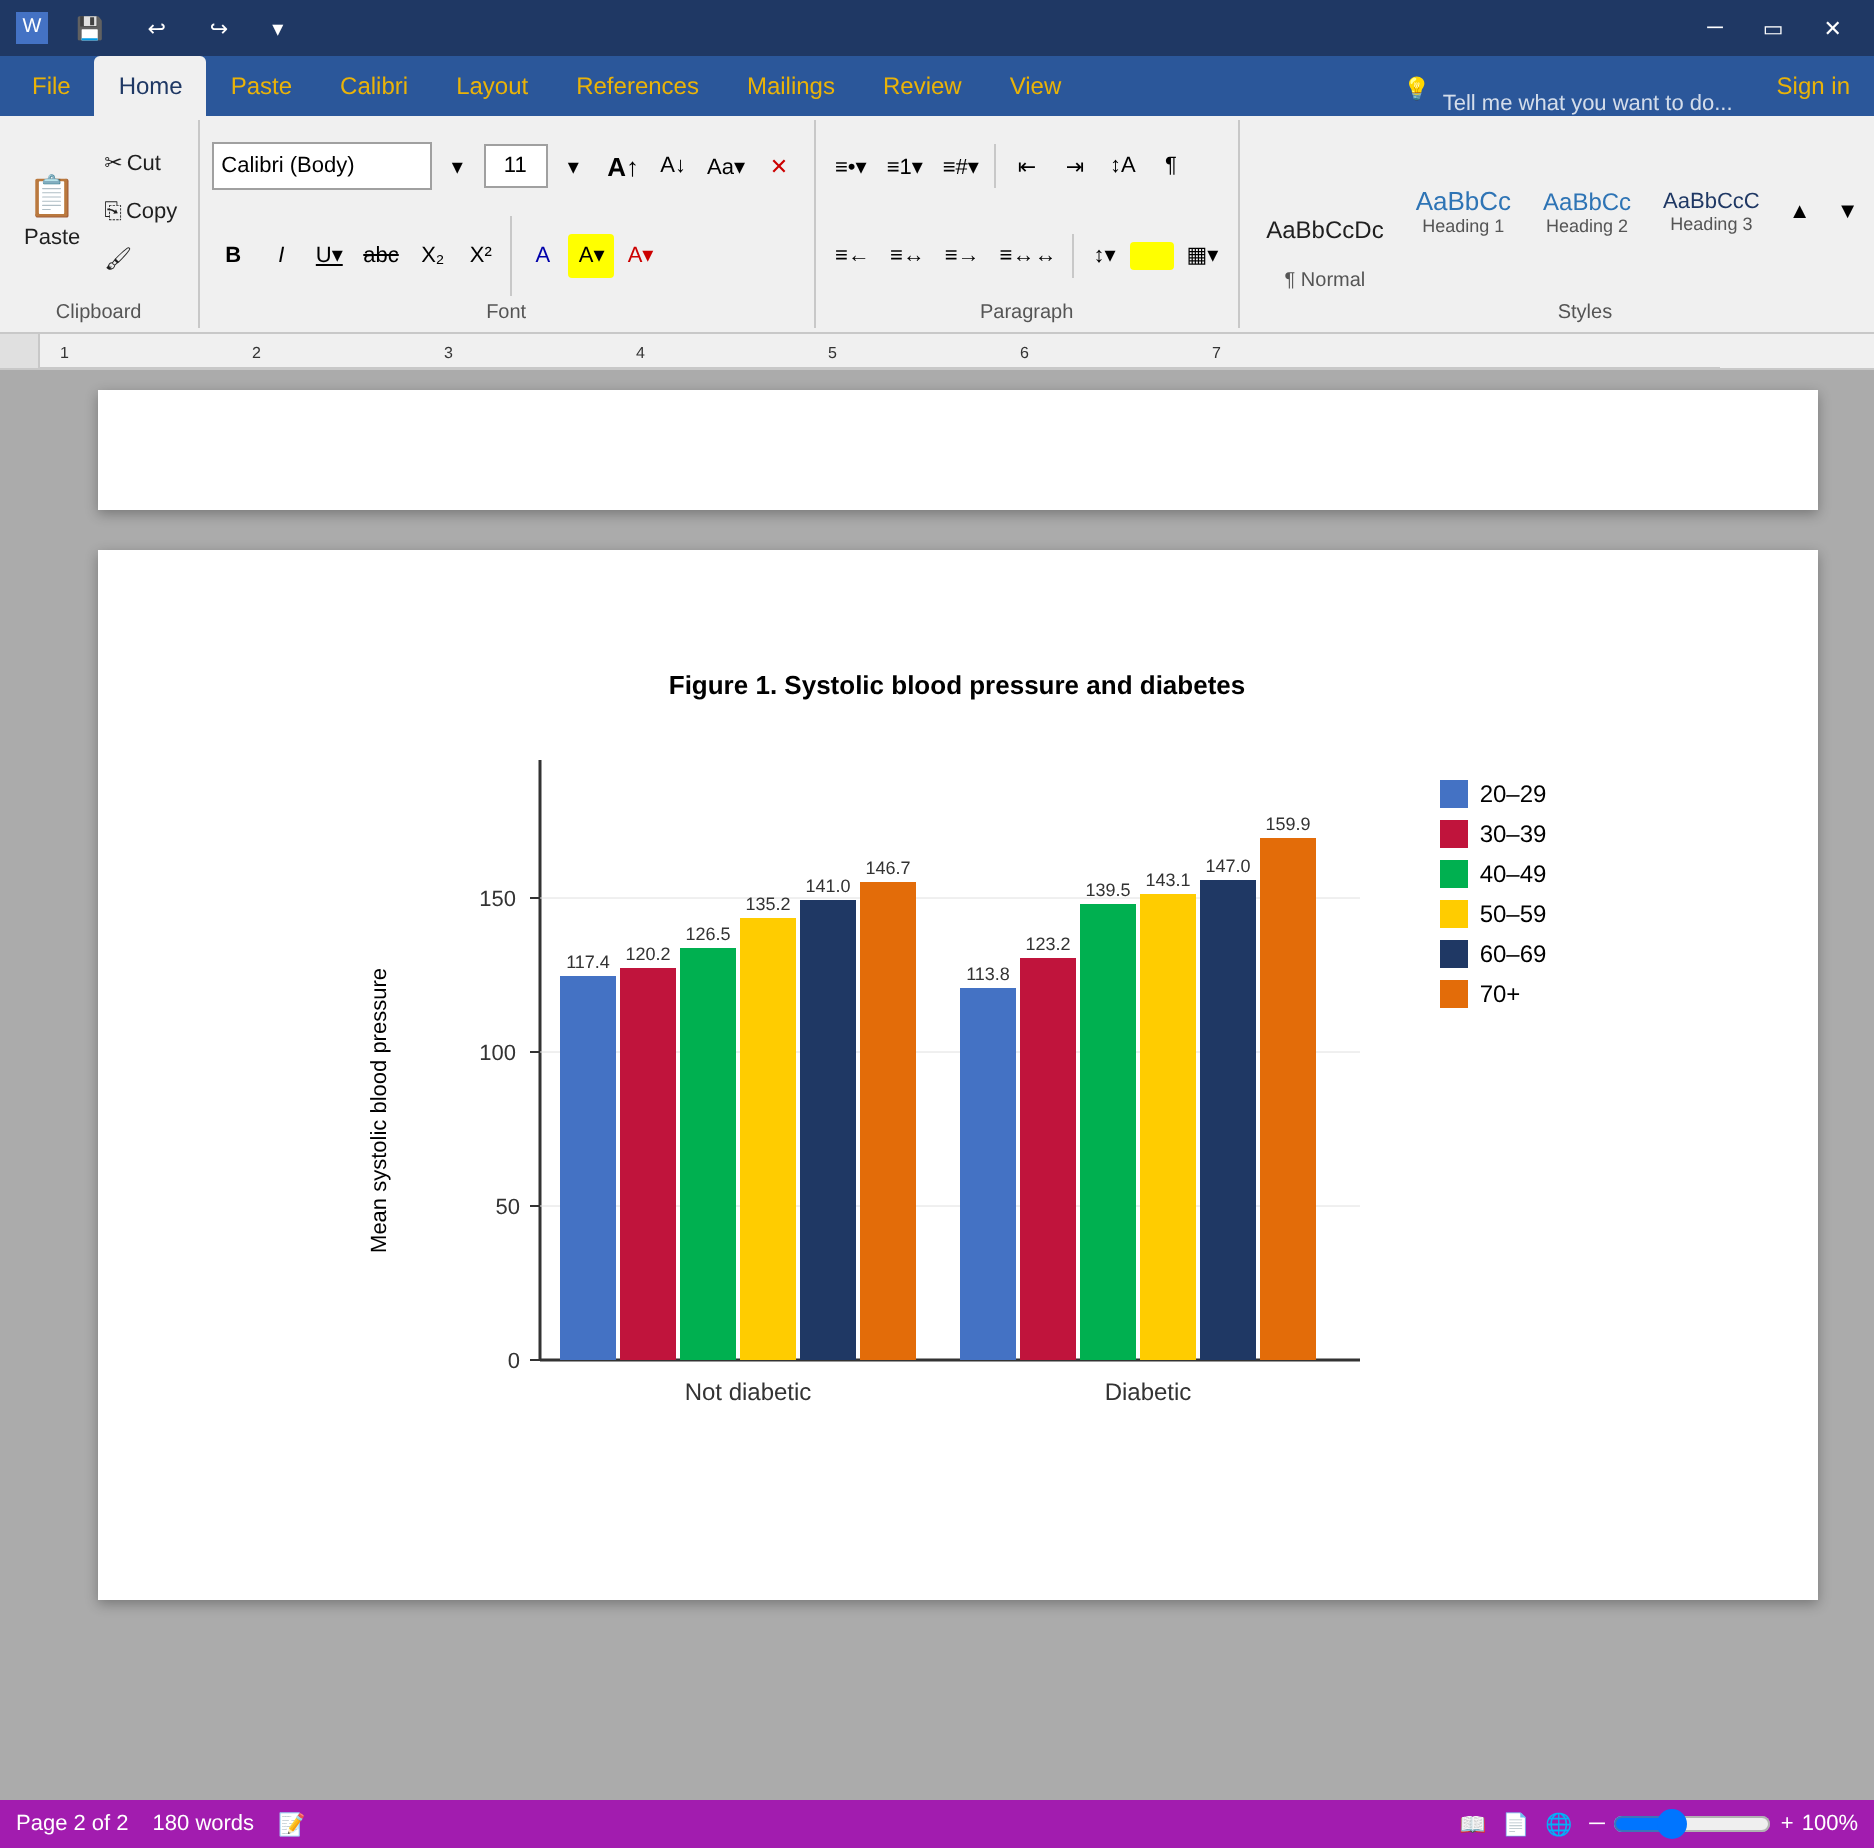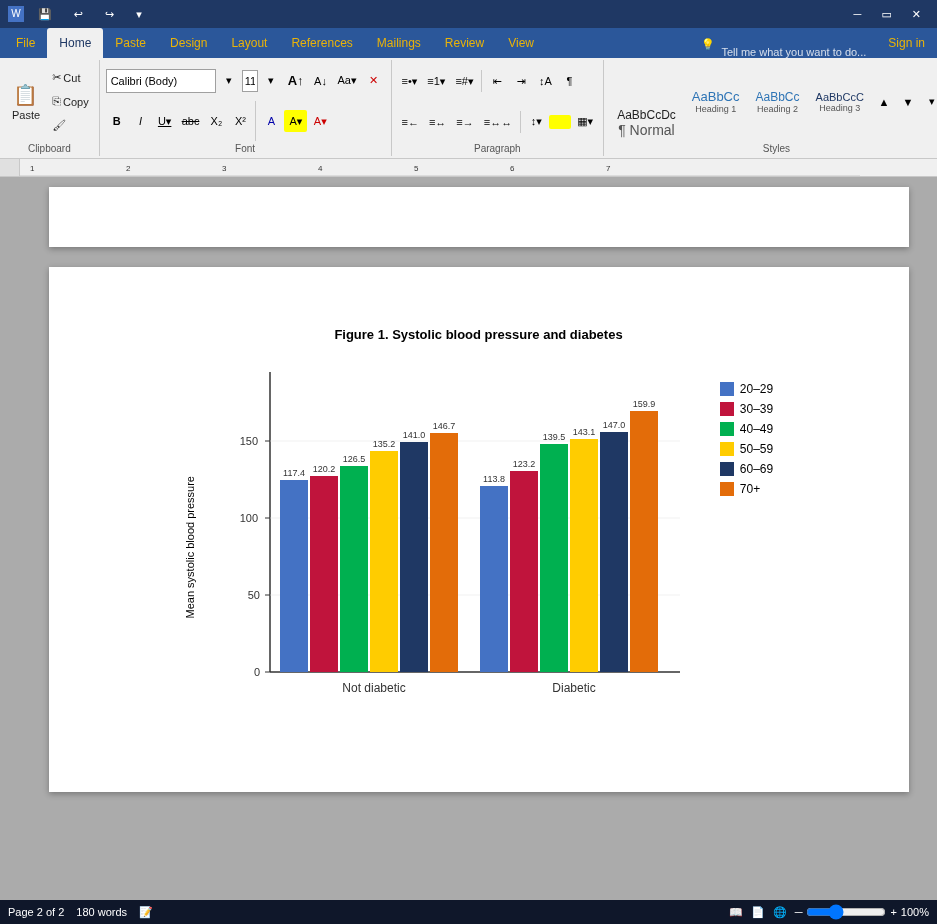--- a/index.html
+++ b/index.html
@@ -93,21 +93,21 @@
 
     
     .font-name-box {
       width: 110px;
       height: 24px;
       border: 1px solid #a0a0a0;
       font-size: 11px;
       padding: 0 4px;
     }
     .font-size-box {
-      width: 16px;
+      width: 32px;
       height: 22px;
       border: 1px solid #a0a0a0;
       font-size: 11px;
       padding: 0 2px;
       text-align: center;
     }
     .small-btn {
       background: transparent;
       border: 1px solid transparent;
       padding: 1px 3px;
@@ -176,21 +176,21 @@
       margin: 0 auto 20px auto;
       width: 860px;
       min-height: 400px;
       box-shadow: 0 2px 6px rgba(0,0,0,0.3);
       padding: 40px 60px;
       position: relative;
     }
 
     
     .status-bar {
-      background: #0f172a;
+      background: #a21caf;
       color: white;
       height: 24px;
       display: flex;
       align-items: center;
       padding: 0 8px;
       font-size: 11px;
       gap: 12px;
       position: fixed;
       bottom: 0;
       width: 100%;
@@ -268,21 +268,21 @@
     <span class="title-btn">─</span>
     <span class="title-btn">▭</span>
     <span class="title-btn">✕</span>
   </div>
 </div>
 
 <div class="ribbon-tabs">
   <div class="ribbon-tab">File</div>
   <div class="ribbon-tab active">Home</div>
   <div class="ribbon-tab">Paste</div>
-  <div class="ribbon-tab">Design</div>
+  <div class="ribbon-tab">Calibri</div>
   <div class="ribbon-tab">Layout</div>
   <div class="ribbon-tab">References</div>
   <div class="ribbon-tab">Mailings</div>
   <div class="ribbon-tab">Review</div>
   <div class="ribbon-tab">View</div>
   <div style="flex:1"></div>
   <div style="color:white;font-size:11px;display:flex;align-items:center;gap:6px;padding-right:10px;">
     <span>💡</span>
     <span style="font-size:11px;opacity:0.8;margin-top:15px;">Tell me what you want to do...</span>
   </div>
@@ -356,21 +356,21 @@
       <button class="small-btn">▦▾</button>
     </div>
     <div class="ribbon-group-label">Paragraph</div>
   </div>
 
   <div class="ribbon-group" style="flex:1;">
     <div class="ribbon-row" style="align-items:center;">
       <div class="styles-gallery">
         <div class="style-item style-normal">
           <div style="font-size:12px;margin-top:43px;">AaBbCcDc</div>
-          <div style="font-size:14px;color:#555;">¶ Normal</div>
+          <div style="font-size:10px;color:#555;margin-top:13px;">¶ Normal</div>
         </div>
         <div class="style-item style-h1">
           <div style="font-size:13px;color:#2e74b5;">AaBbCc</div>
           <div style="font-size:9px;color:#555;">Heading 1</div>
         </div>
         <div class="style-item style-h2">
           <div style="font-size:12px;color:#2e74b5;">AaBbCc</div>
           <div style="font-size:9px;color:#555;">Heading 2</div>
         </div>
         <div class="style-item style-h3">

